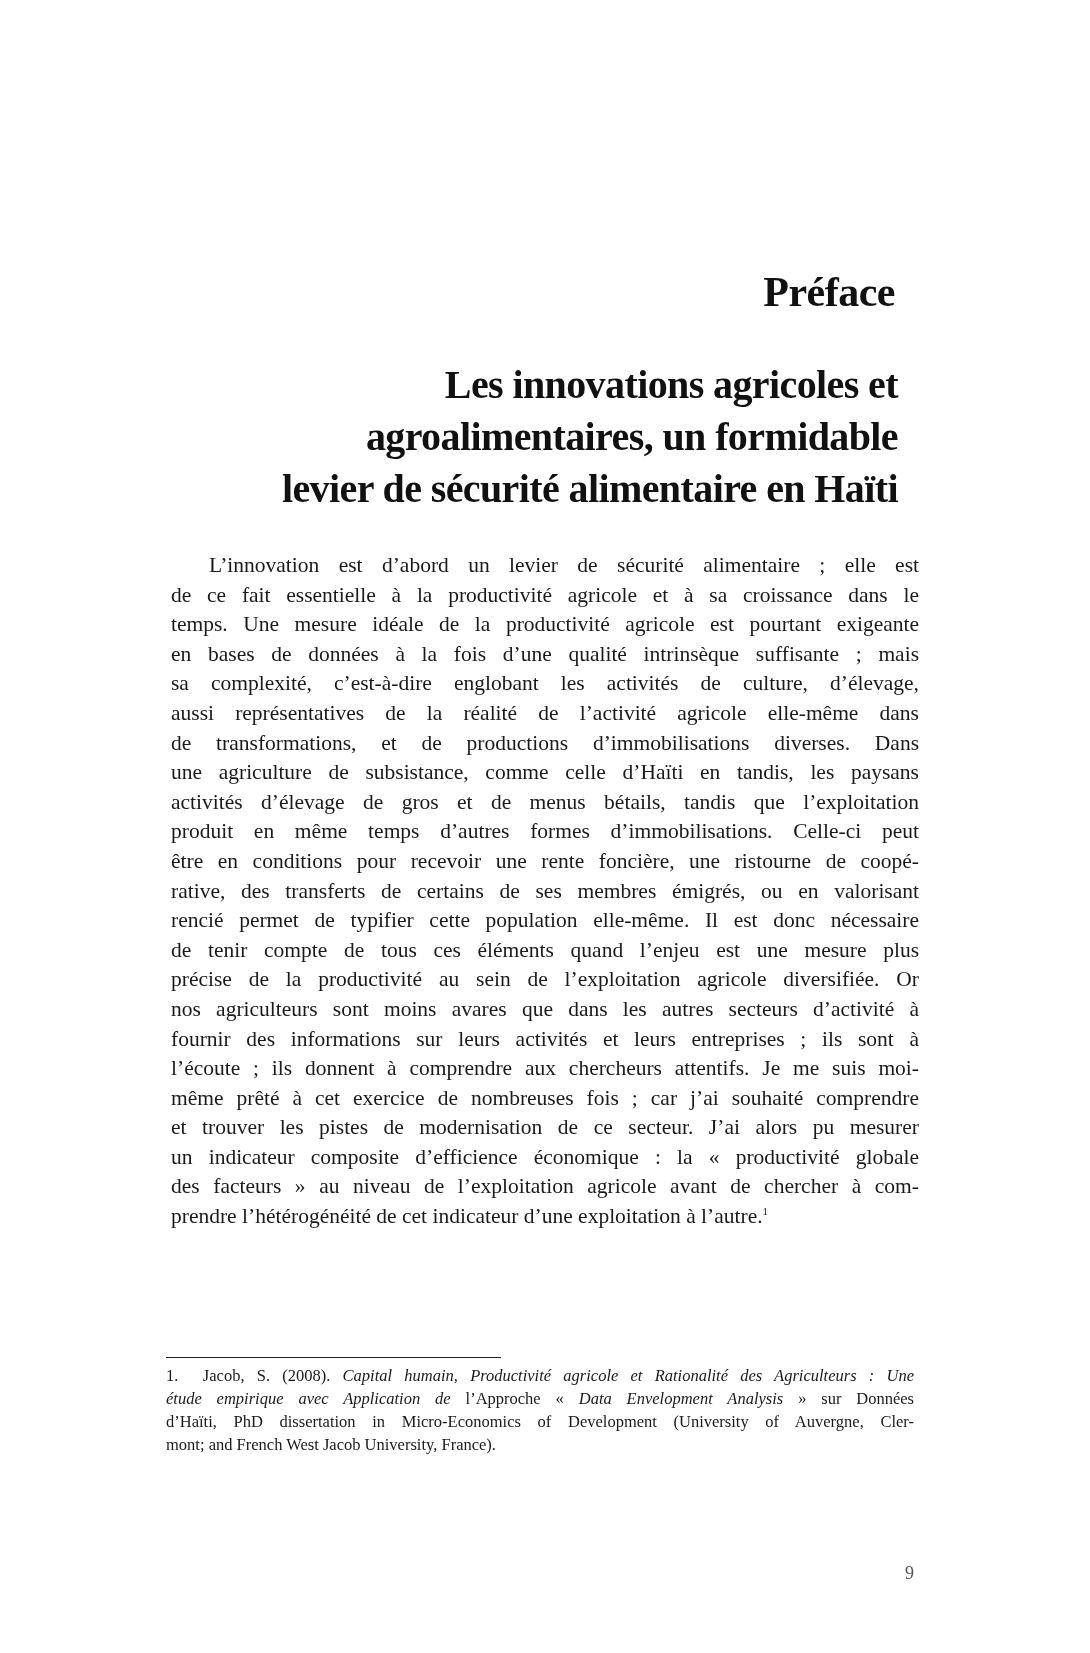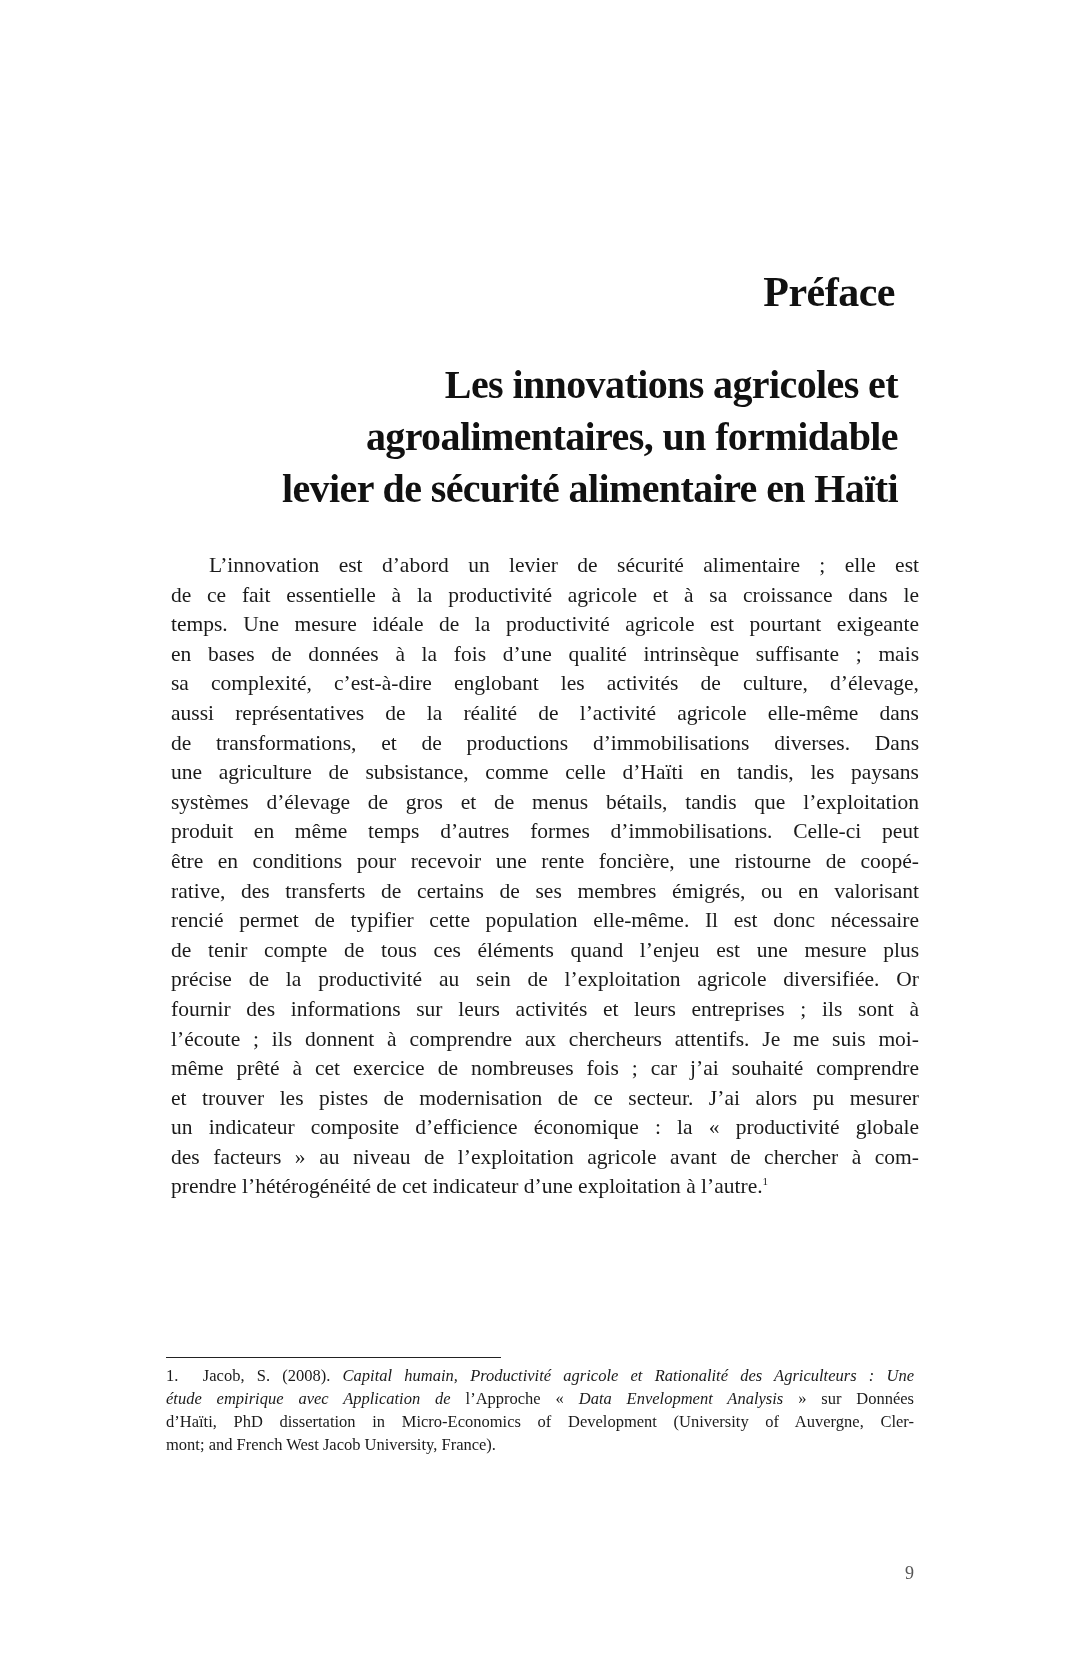--- a/index.html
+++ b/index.html
@@ -126,27 +126,28 @@
 
   <div class="body-text">
     <span class="line first">L’innovation est d’abord un levier de sécurité alimentaire ; elle est</span>
     <span class="line">de ce fait essentielle à la productivité agricole et à sa croissance dans le</span>
     <span class="line">temps. Une mesure idéale de la productivité agricole est pourtant exigeante</span>
     <span class="line">en bases de données à la fois d’une qualité intrinsèque suffisante ; mais</span>
     <span class="line">sa complexité, c’est-à-dire englobant les activités de culture, d’élevage,</span>
     <span class="line">aussi représentatives de la réalité de l’activité agricole elle-même dans</span>
     <span class="line">de transformations, et de productions d’immobilisations diverses. Dans</span>
     <span class="line">une agriculture de subsistance, comme celle d’Haïti en tandis, les paysans</span>
-    <span class="line">systèmes d’élevage de gros et de menus bétails, tandis que l’exploitation</span>
+    <span class="line">activités d’élevage de gros et de menus bétails, tandis que l’exploitation</span>
     <span class="line">produit en même temps d’autres formes d’immobilisations. Celle-ci peut</span>
     <span class="line">être en conditions pour recevoir une rente foncière, une ristourne de coopé-</span>
     <span class="line">rative, des transferts de certains de ses membres émigrés, ou en valorisant</span>
     <span class="line">rencié permet de typifier cette population elle-même. Il est donc nécessaire</span>
     <span class="line">de tenir compte de tous ces éléments quand l’enjeu est une mesure plus</span>
     <span class="line">précise de la productivité au sein de l’exploitation agricole diversifiée. Or</span>
+    <span class="line">nos agriculteurs sont moins avares que dans les autres secteurs d’activité à</span>
     <span class="line">fournir des informations sur leurs activités et leurs entreprises ; ils sont à</span>
     <span class="line">l’écoute ; ils donnent à comprendre aux chercheurs attentifs. Je me suis moi-</span>
     <span class="line">même prêté à cet exercice de nombreuses fois ; car j’ai souhaité comprendre</span>
     <span class="line">et trouver les pistes de modernisation de ce secteur. J’ai alors pu mesurer</span>
     <span class="line">un indicateur composite d’efficience économique : la « productivité globale</span>
     <span class="line">des facteurs » au niveau de l’exploitation agricole avant de chercher à com-</span>
     <span class="line last"><span>prendre l’hétérogénéité de cet indicateur d’une exploitation à l’autre.</span><sup>1</sup></span>
   </div>
 
   <div class="footnote-rule"></div>

